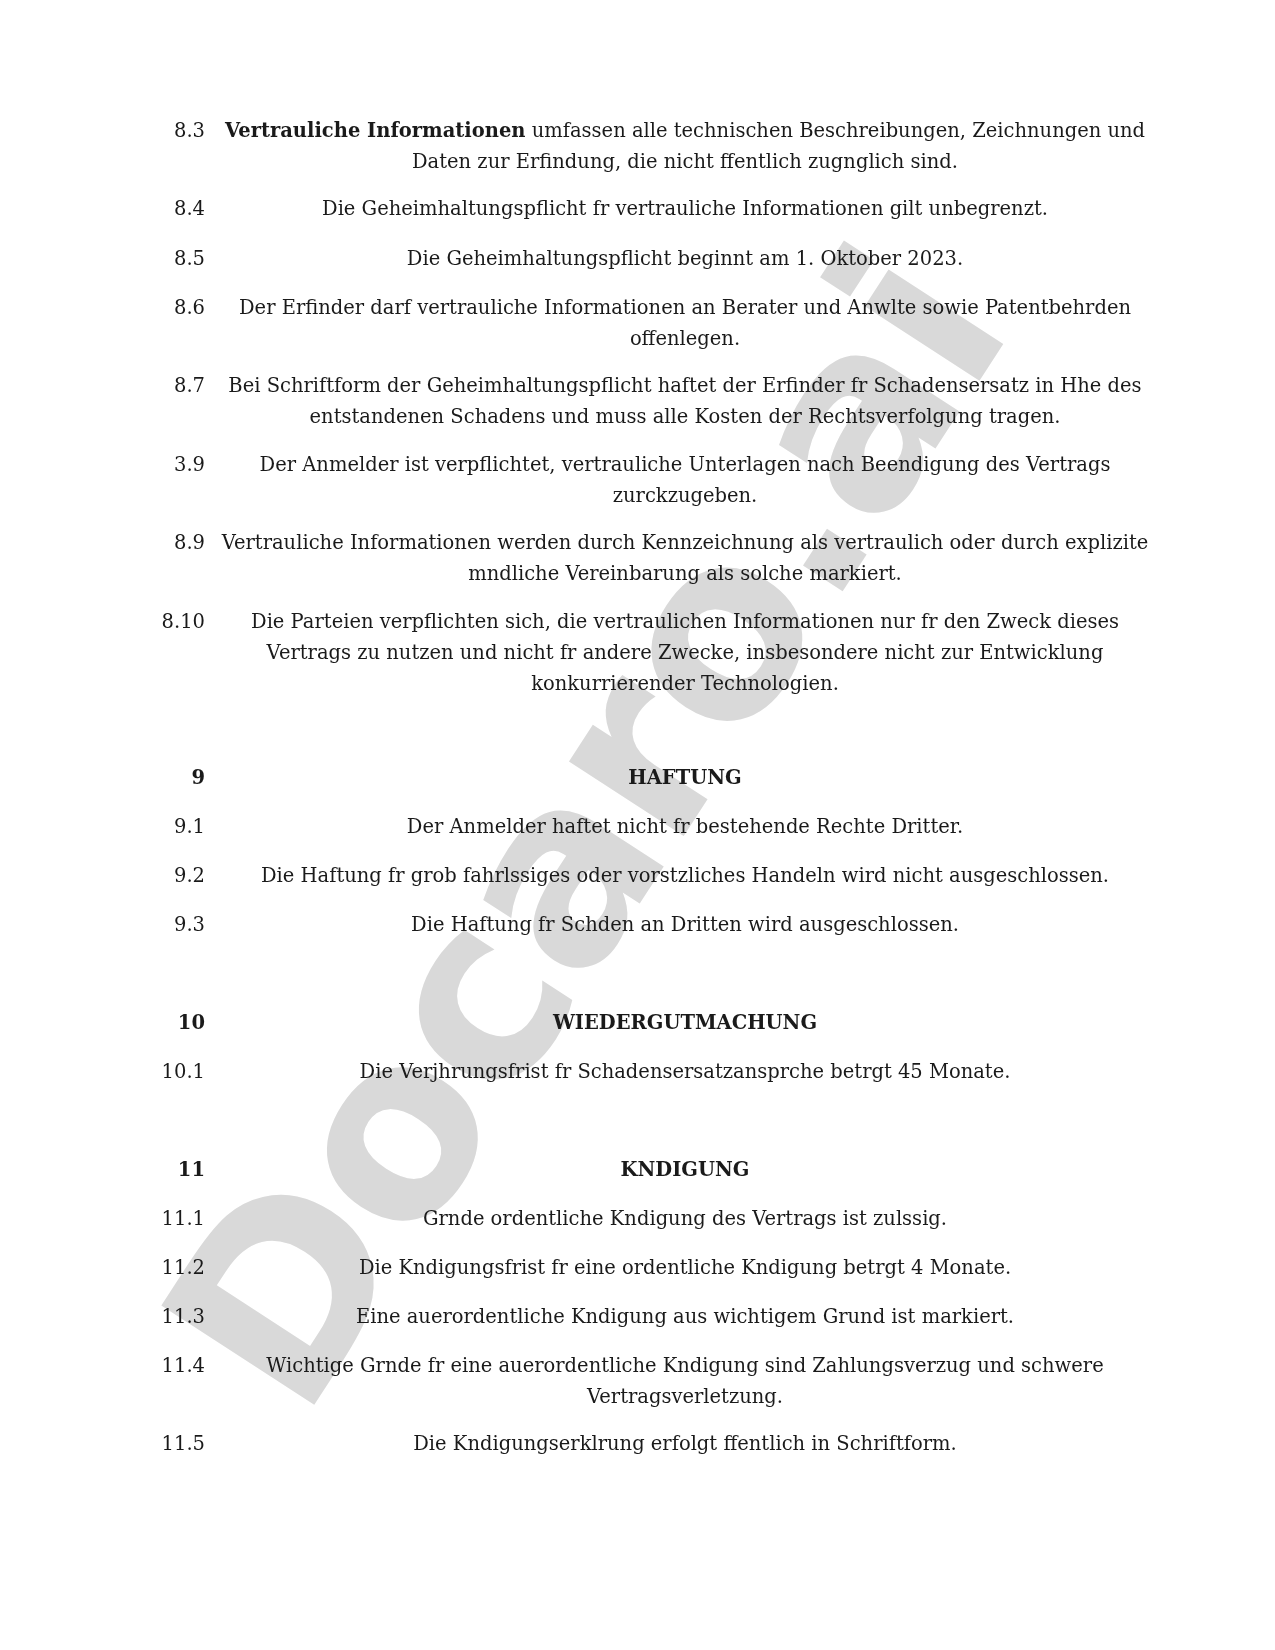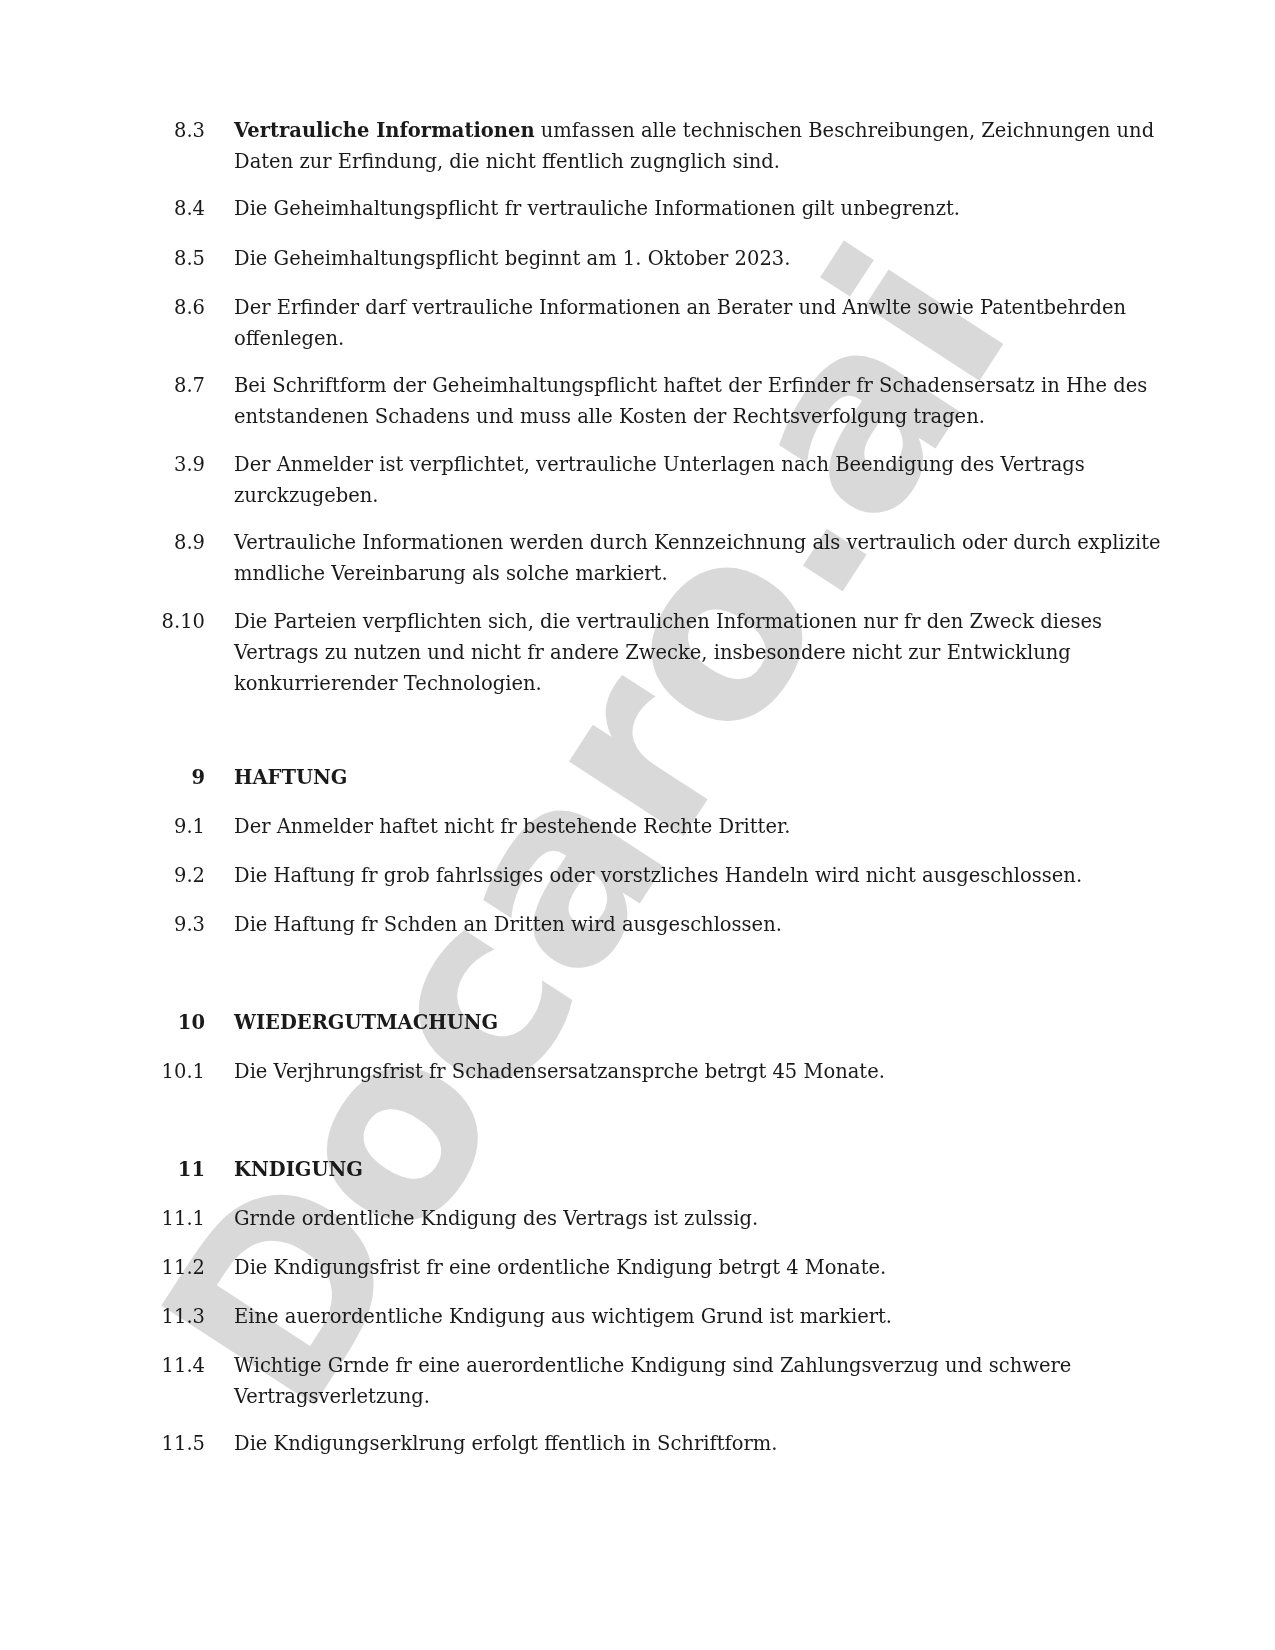--- a/index.html
+++ b/index.html
@@ -48,23 +48,24 @@
     }
     .clause .num {
       position: absolute;
       right: 1090px;
       top: 0;
       text-align: right;
       white-space: nowrap;
     }
     .clause .text {
       position: absolute;
-      left: 214px;
+      left: 200px;
       top: 0;
       width: 930px;
+      text-align: center;
     }
     .heading .num, .heading .text {
       font-weight: bold;
     }
     b { font-weight: bold; }
   </style>
 </head>
 <body>
 
 <div class="watermark">Docaro.ai</div>

